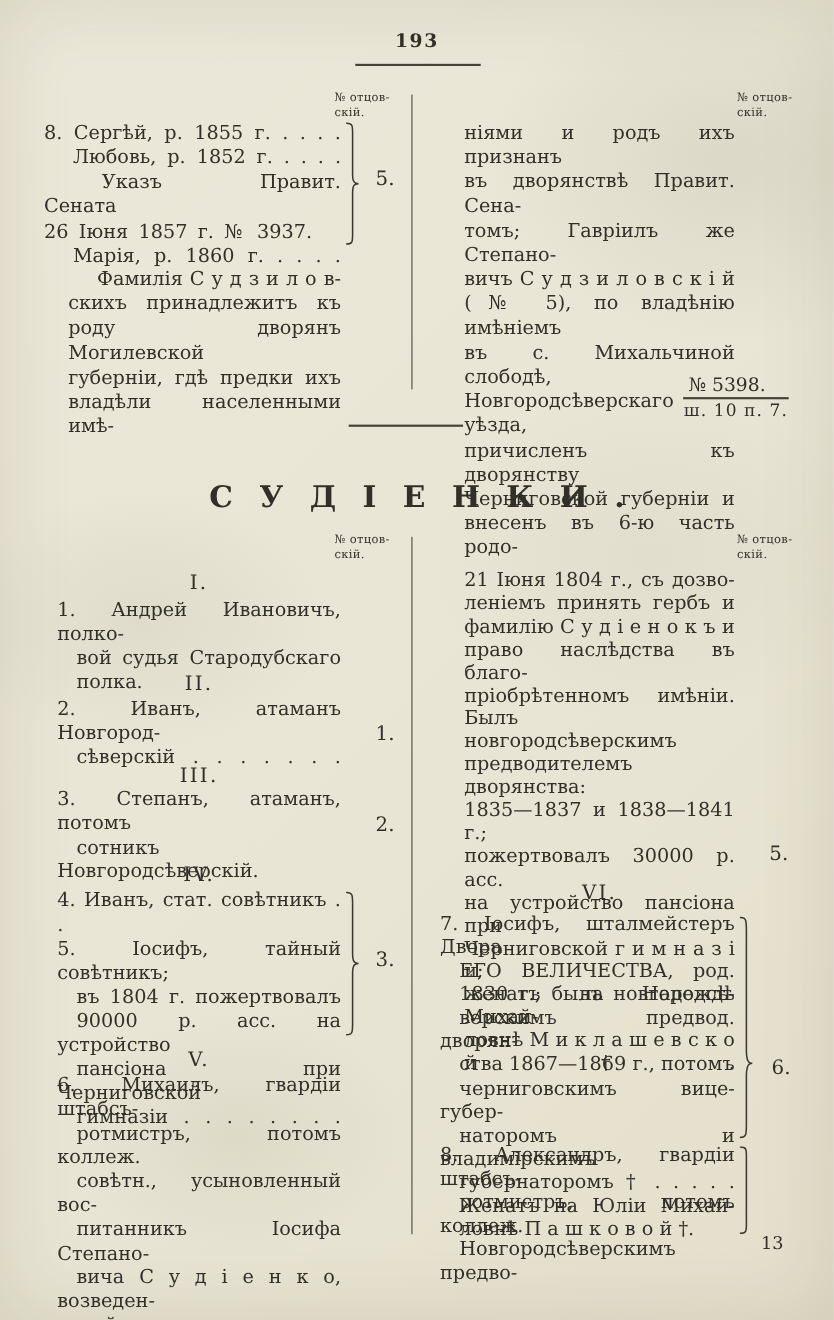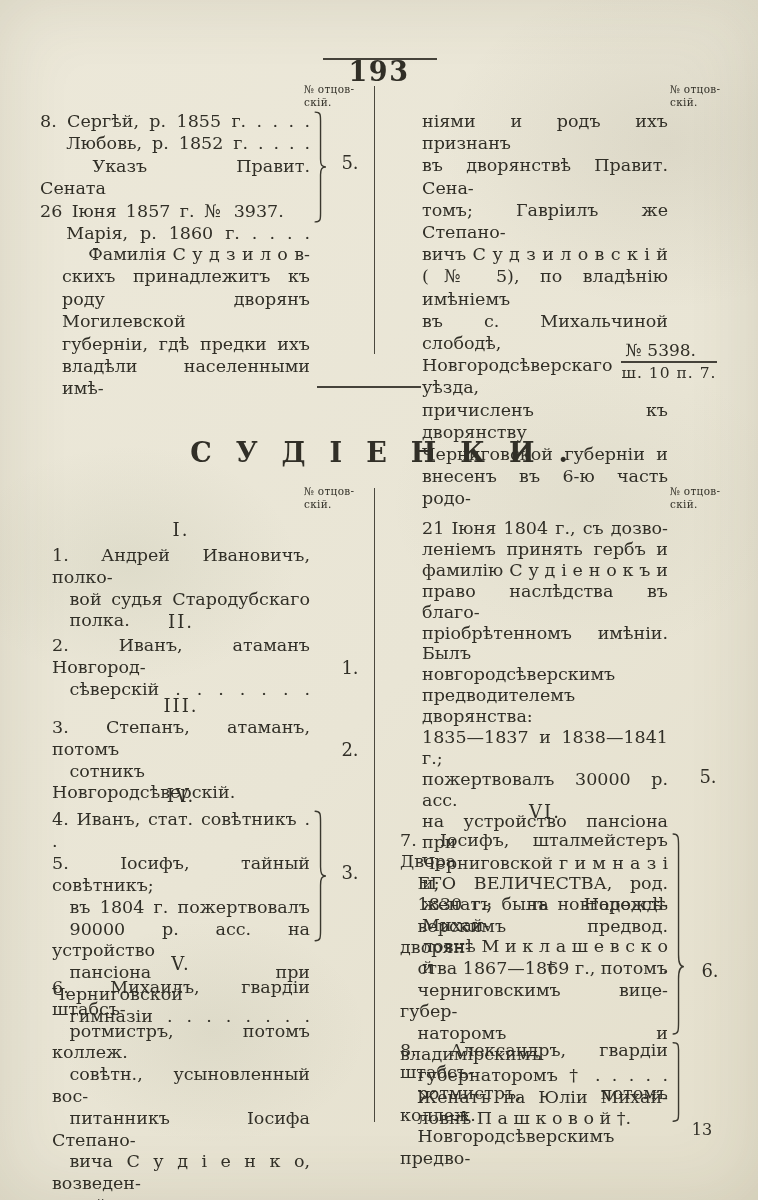--- a/index.html
+++ b/index.html
@@ -10,21 +10,21 @@
     background:
       radial-gradient(240px 170px at 17% 47%, rgba(118,128,92,.10), transparent 70%),
       radial-gradient(280px 210px at 78% 42%, rgba(120,124,96,.07), transparent 72%),
       radial-gradient(220px 160px at 28% 86%, rgba(112,118,88,.09), transparent 70%),
       radial-gradient(300px 220px at 88% 12%, rgba(100,95,70,.10), transparent 75%),
       linear-gradient(135deg, #ece8d9 0%, var(--paper) 55%, #e4dfcc 100%);
     box-shadow: inset 0 0 70px rgba(92,82,52,.14);
     color:var(--ink);
   }
   .abs { position:absolute; }
-  .pnum-top { left:0; top:28px; width:758px; text-align:center; font-size:27px; font-weight:bold; letter-spacing:1.5px;margin-top:28px; }
+  .pnum-top { left:0; top:28px; width:758px; text-align:center; font-size:17px; font-weight:bold; letter-spacing:1.5px; }
   .hr { background:var(--ink-soft); }
   .colhead { font-size:10.5px; line-height:12.5px; text-align:left; letter-spacing:.3px; color:var(--ink); }
   .vrule { width:1.3px; background:#4b483e; }
   .lines { font-size:17.5px; }
   .lines .tline { text-align:justify; text-align-last:justify; white-space:pre-wrap; }
   .lines.rag .tline:last-child { text-align-last:left; }
   .rn { text-align:center; font-size:18px; letter-spacing:2px; }
   .ref { font-size:18px; text-align:center; }
   .title { left:0; top:437px; width:758px; text-align:center; font-size:27px; font-weight:bold; letter-spacing:24px; padding-left:24px; box-sizing:border-box; }
   .case-num { text-align:right; font-size:17px; }

